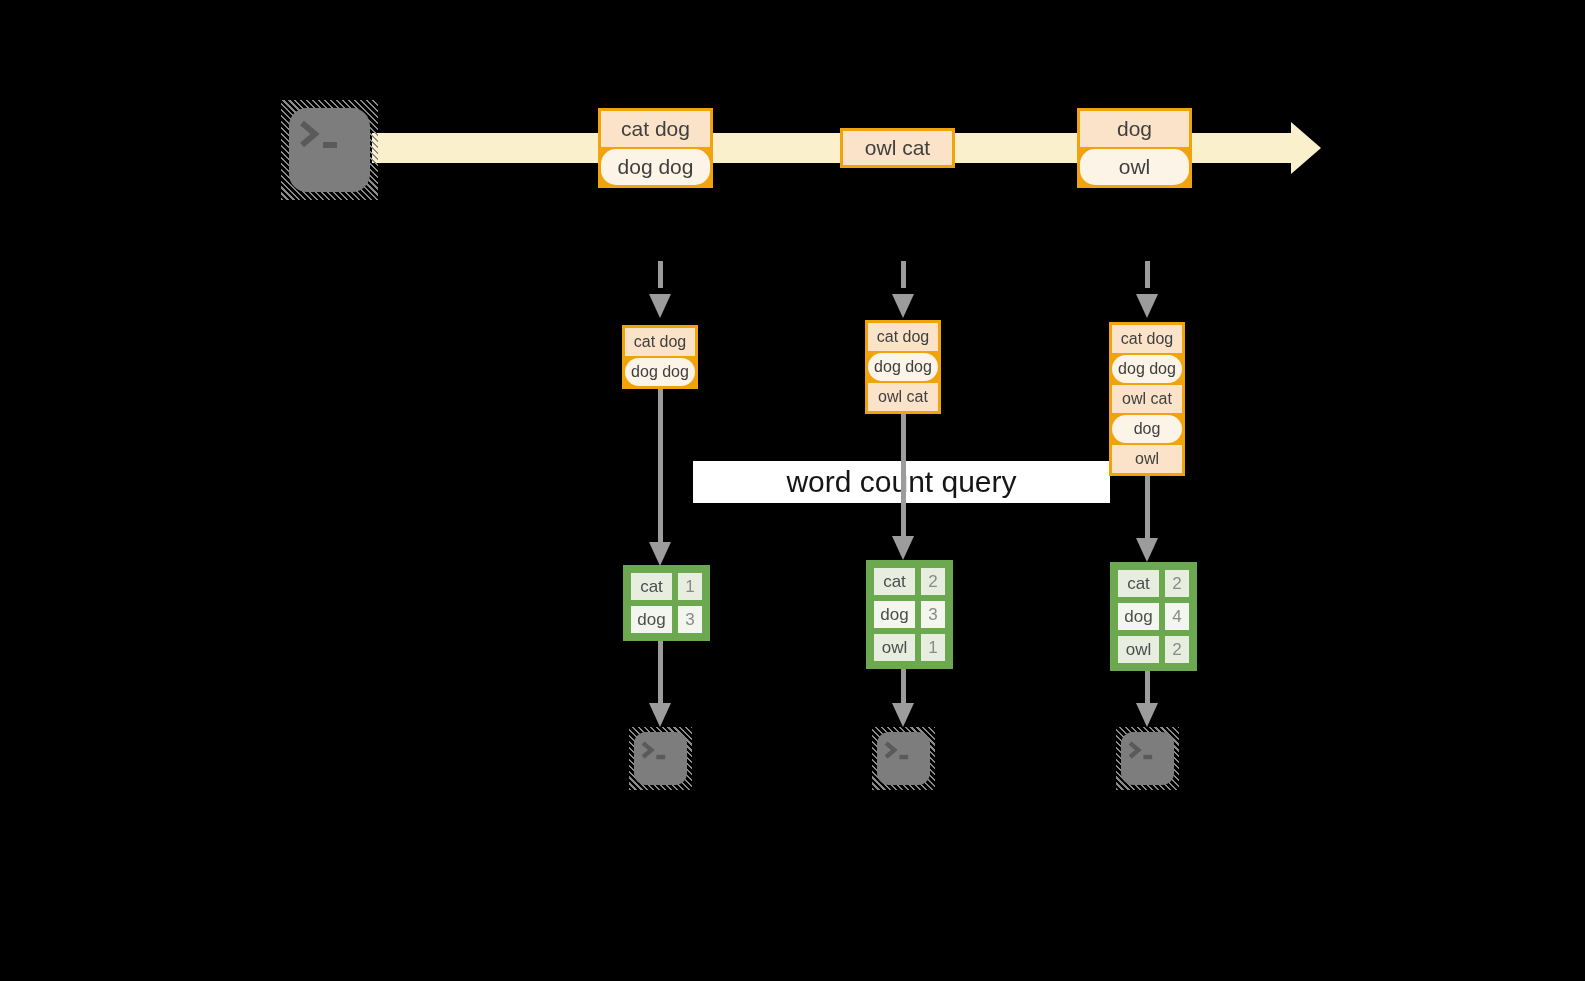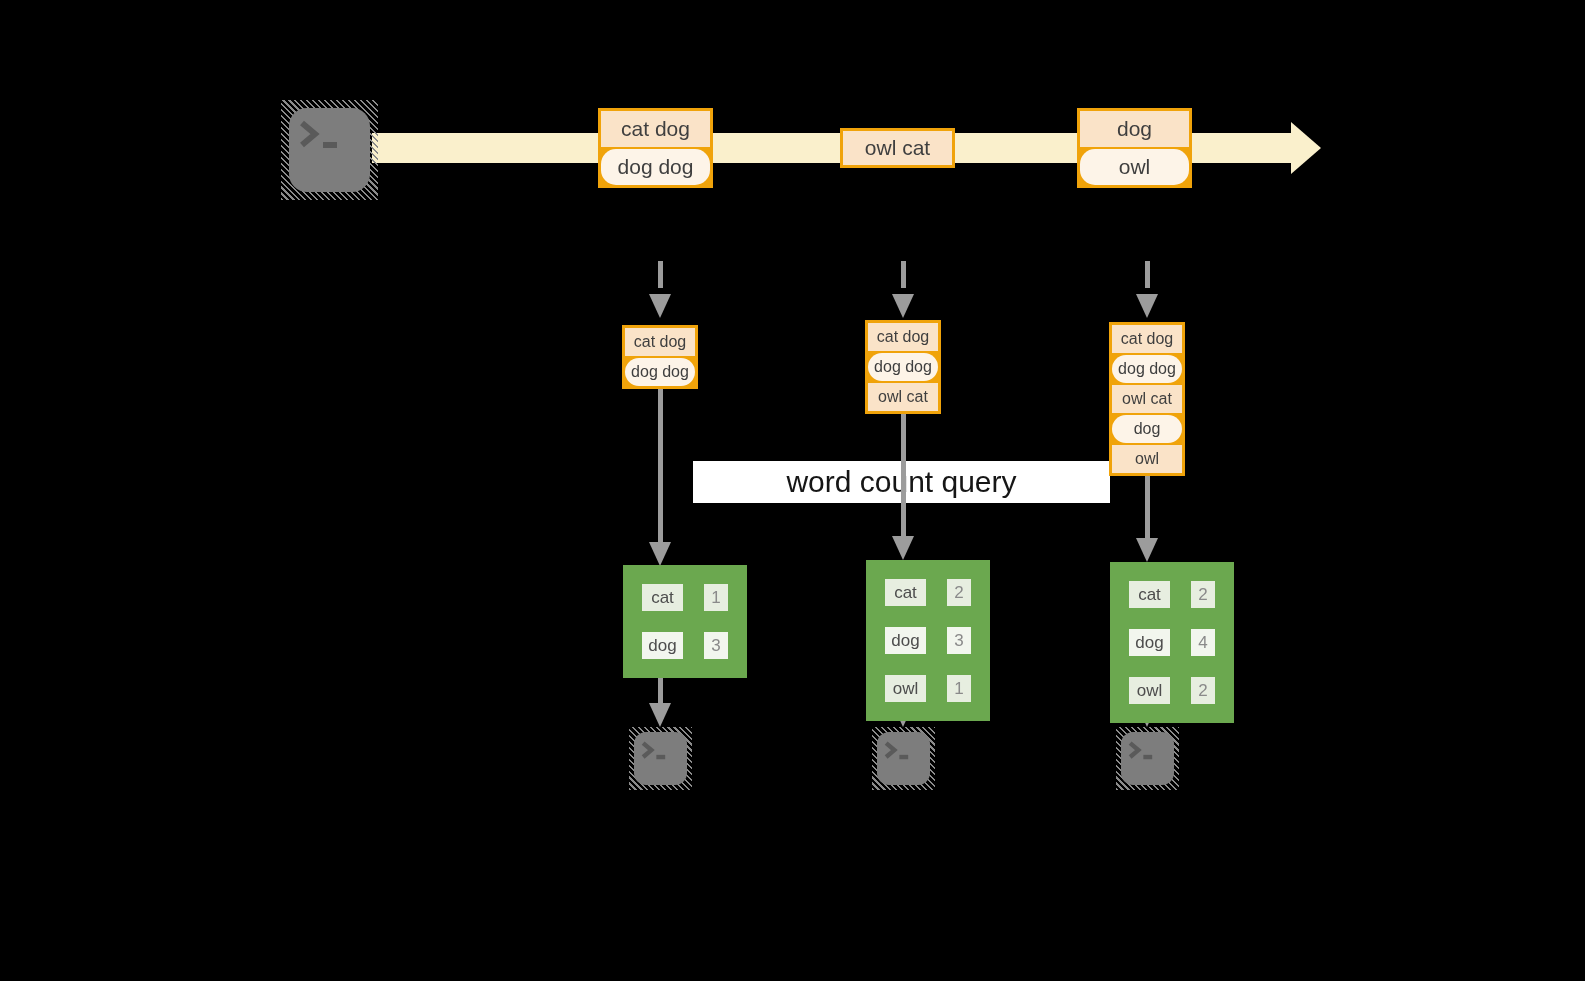--- a/index.html
+++ b/index.html
@@ -14,22 +14,22 @@
     border-left:30px solid #FAF0CC;z-index:0;}
   
   .obox{position:absolute;background:#F0A30A;padding:3px;box-sizing:border-box;
     display:flex;flex-direction:column;gap:2px;z-index:3;}
   .ocell{display:flex;align-items:center;justify-content:center;color:#3F3F3F;}
   .msgcell{height:36px;font-size:21px;}
   .statecell{height:28px;font-size:16px;}
   .fa{background:#FAE3C8;}
   .fb{background:#FDF4E8;border-radius:15px;}
   
-  .gtable{position:absolute;background:#6BA84F;padding:19px;display:grid;
-    grid-template-columns:41px 24px;gap:21px;z-index:3;}
+  .gtable{position:absolute;background:#6BA84F;padding:8px;display:grid;
+    grid-template-columns:41px 24px;gap:6px;z-index:3;}
   .gcell{height:27px;display:flex;align-items:center;justify-content:center;font-size:17px;}
   .ga{background:#E7EEE0;}
   .gb{background:#F2F6EE;}
   .gword{color:#4D4D4D;}
   .gcount{color:#8A8A8A;}
   
   .shaft{position:absolute;width:5px;background:#9C9C9C;z-index:2;}
   .dash{position:absolute;width:5px;height:27px;background:#9C9C9C;z-index:2;}
   .ahead{position:absolute;width:0;height:0;z-index:2;
     border-left:11px solid transparent;border-right:11px solid transparent;

